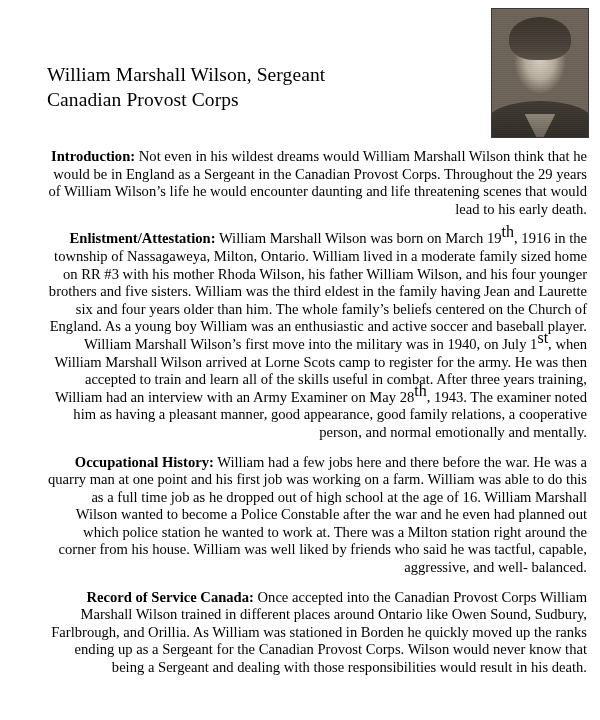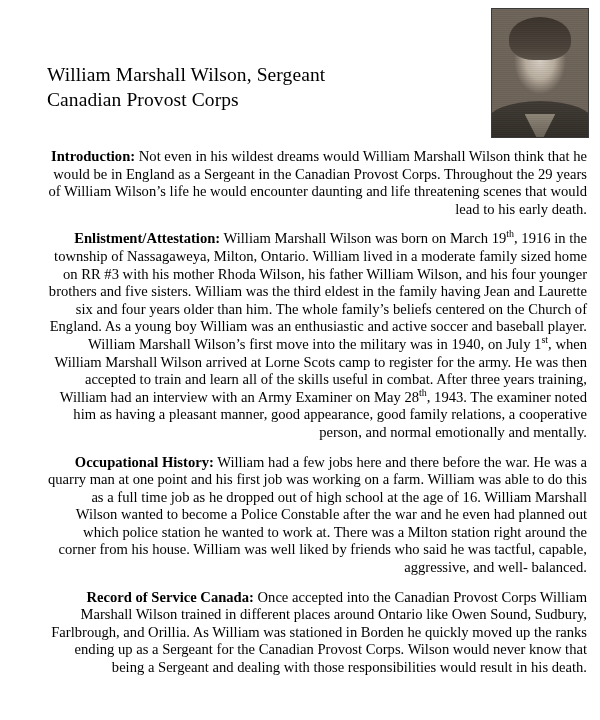--- a/index.html
+++ b/index.html
@@ -97,21 +97,21 @@
     font-size: 14.6px;
     line-height: 17.6px;
     text-align: right;
     margin: 0 0 12px 0;
   }
   .para:last-child { margin-bottom: 0; }
   .lead {
     font-weight: bold;
   }
   sup {
-    font-size: 10px;
+    font-size: 16px;
     vertical-align: super;
     line-height: 0;
   }
 </style>
 </head>
 <body>
 
 <div class="page">
 
   <div class="photo-frame">

